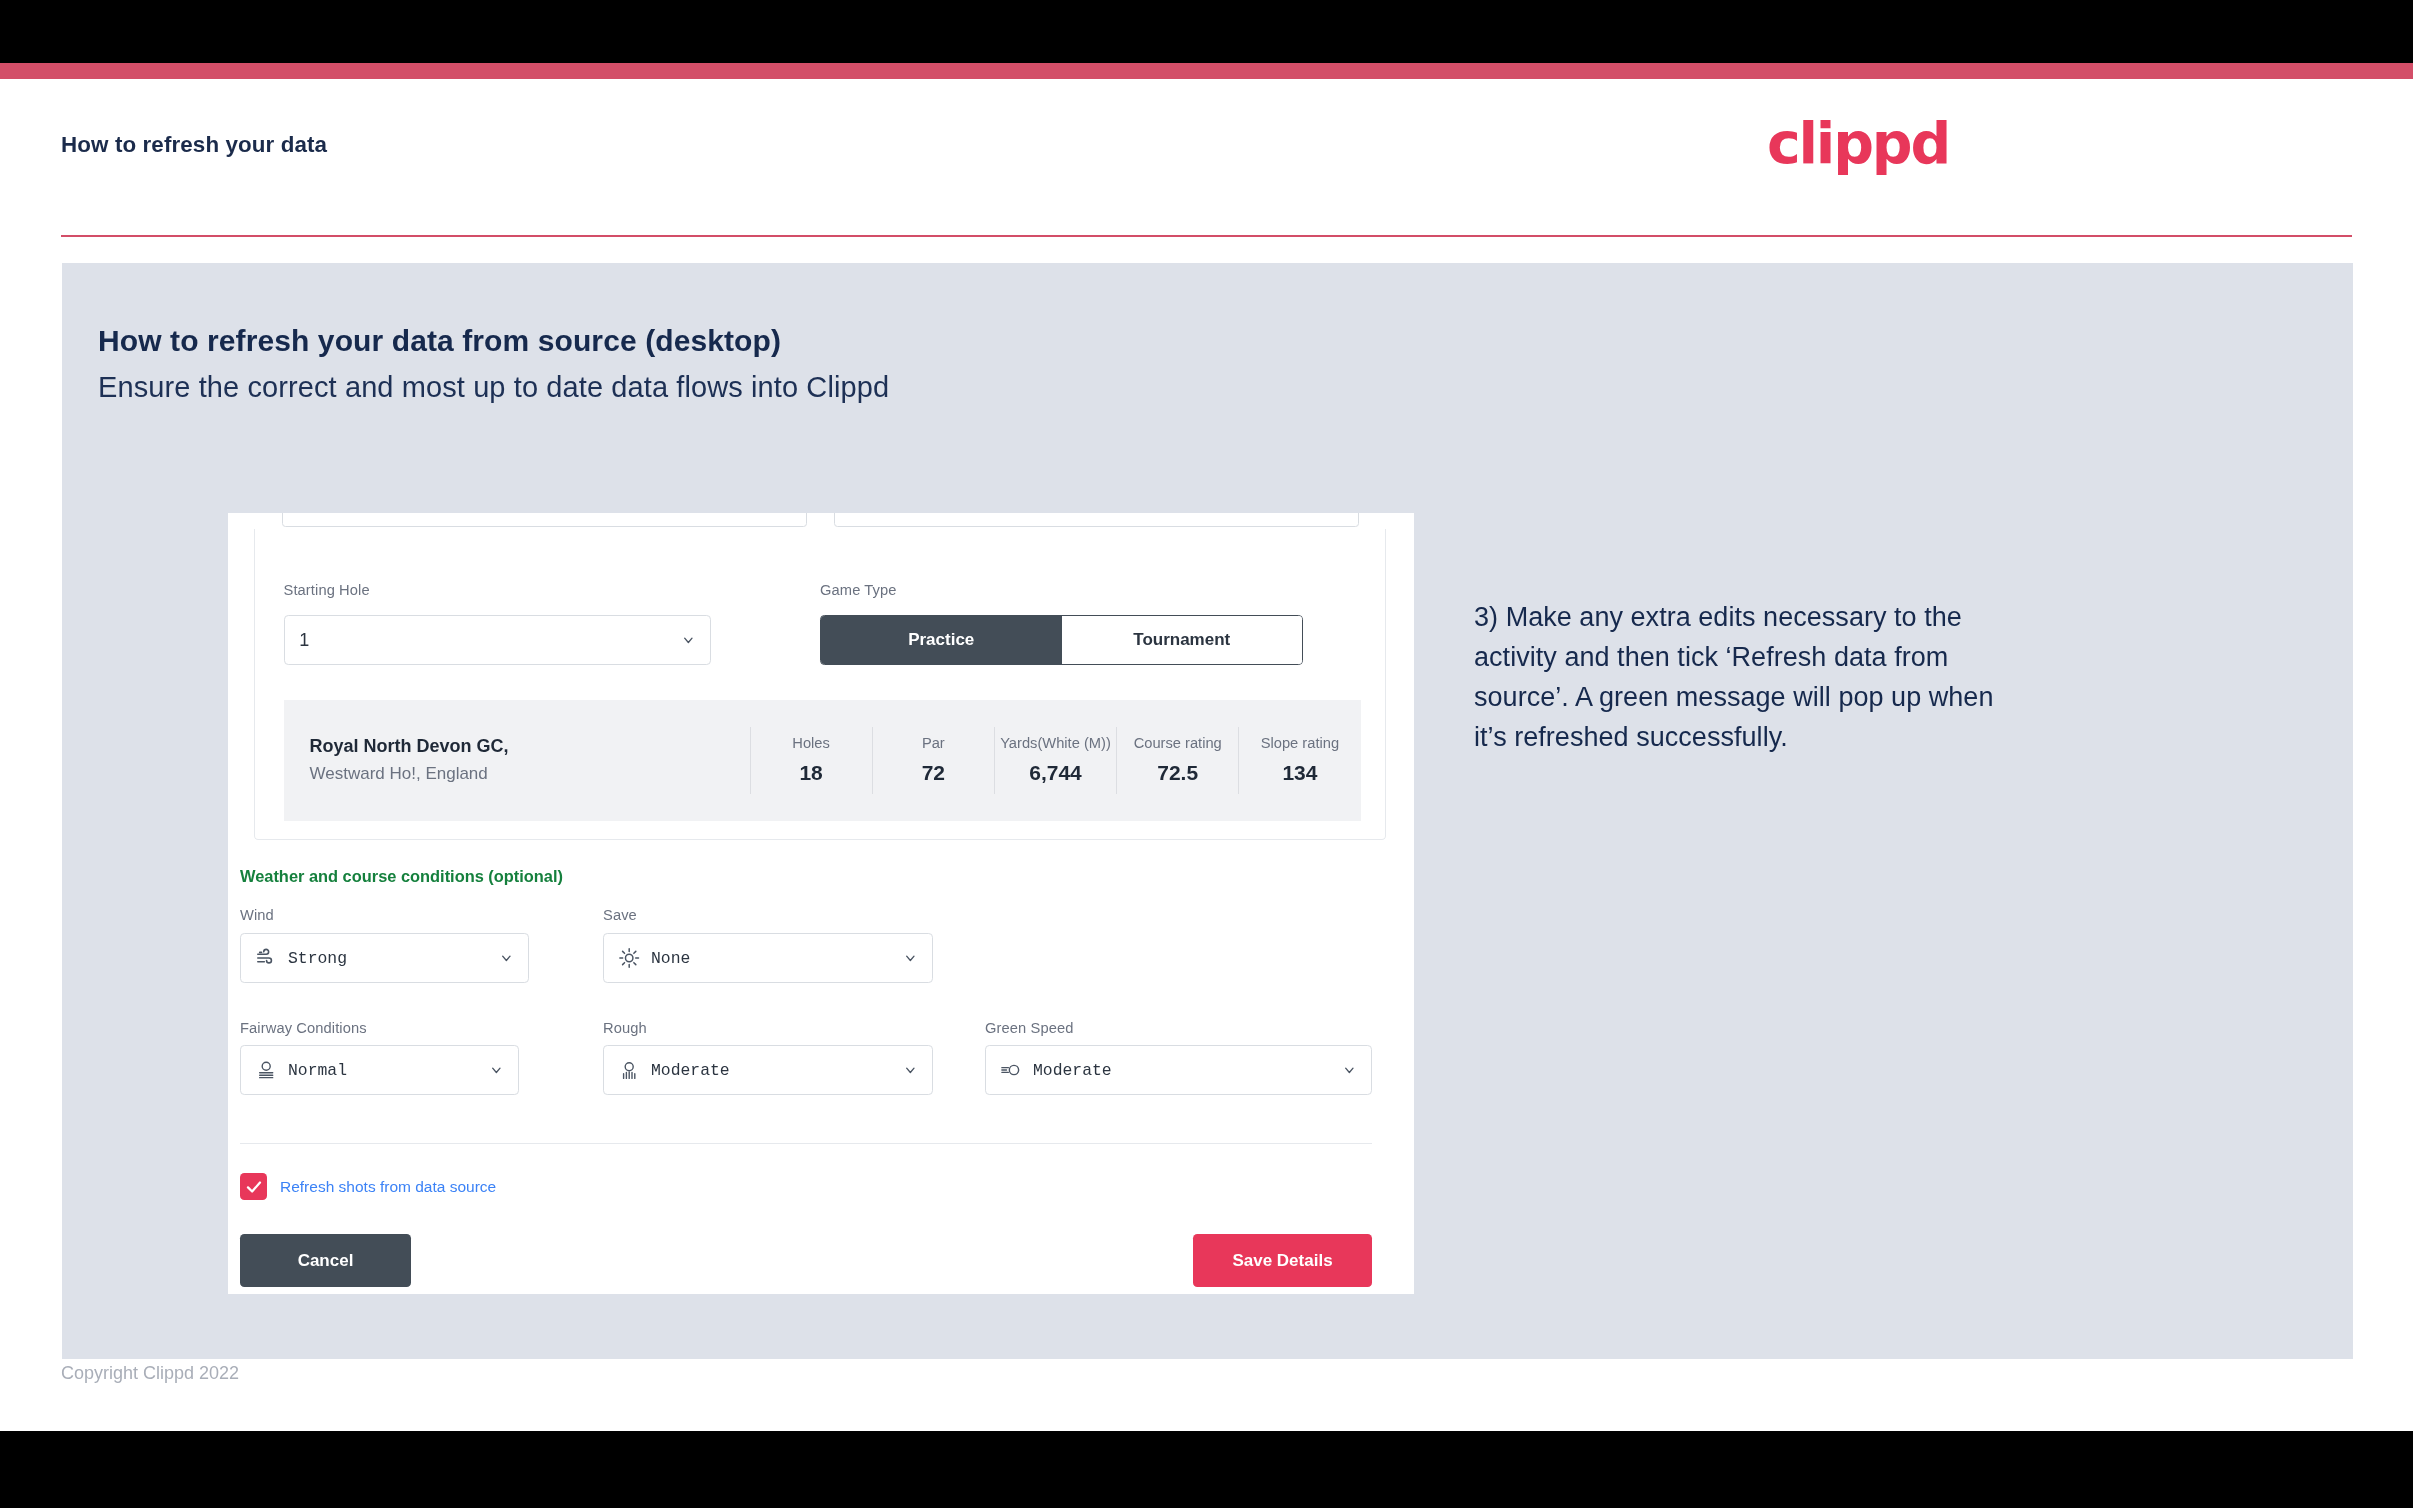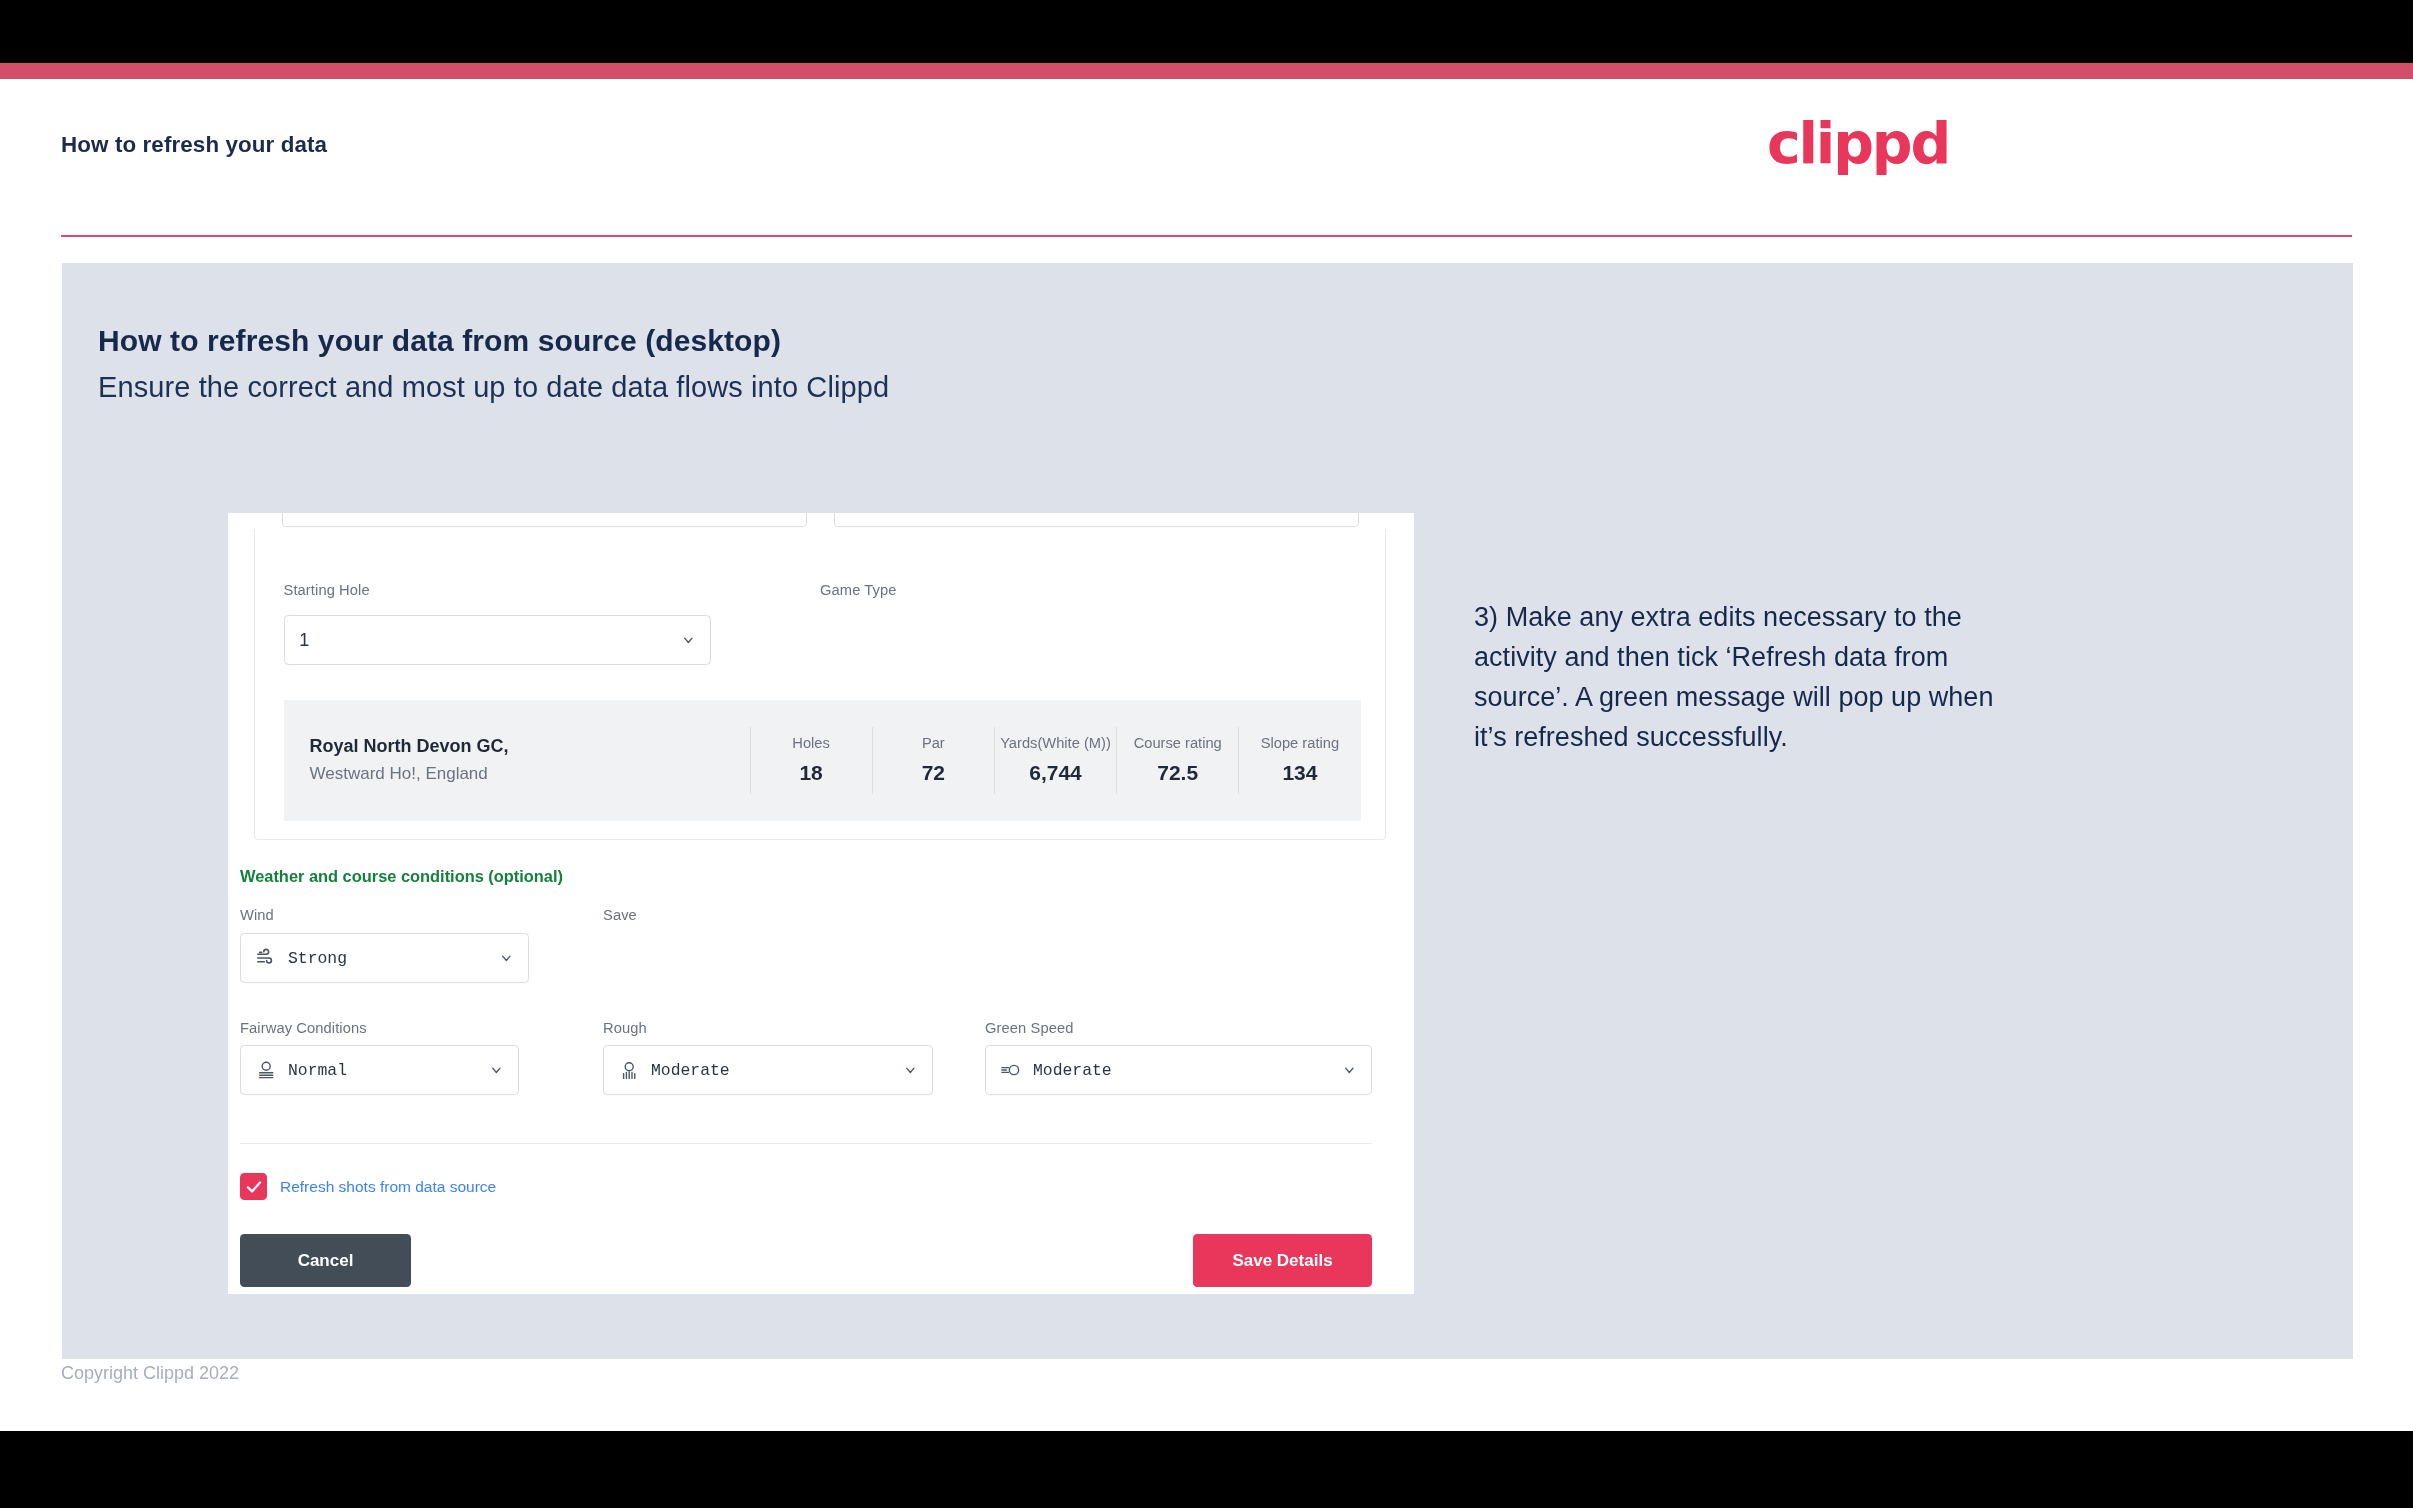--- a/index.html
+++ b/index.html
@@ -350,20 +350,24 @@
         <div class="val">1</div>
         <span class="chev">
           <svg viewBox="0 0 24 24" fill="none" stroke="#4b5563" stroke-width="2.2" stroke-linecap="round" stroke-linejoin="round">
               <polyline points="6 9 12 16 18 9"></polyline>
             </svg>
         </span>
       </div>
 
       <div class="field-label" style="left:565px; top:53px;">Game Type</div>
 
+      <div class="toggle">
+        <div class="on">Practice</div>
+        <div class="off">Tournament</div>
+      </div>
 
       <div class="course">
         <div class="course-name">
           <div class="n1">Royal North Devon GC,</div>
           <div class="n2">Westward Ho!, England</div>
         </div>
         <div class="stat">
           <div class="k">Holes</div>
           <div class="v">18</div>
         </div>
@@ -401,20 +405,34 @@
       </span>
       <span class="cv">Strong</span>
       <span class="chev">
         <svg viewBox="0 0 24 24" fill="none" stroke="#4b5563" stroke-width="2.2" stroke-linecap="round" stroke-linejoin="round">
             <polyline points="6 9 12 16 18 9"></polyline>
           </svg>
       </span>
     </div>
 
     <div class="field-label" style="left:375px; top:394px;">Save</div>
+    <div class="cond" style="left:375px; top:420px; width:330px;">
+      <span class="ci">
+        <svg viewBox="0 0 24 24" fill="none" stroke="#4b5563" stroke-width="1.6" stroke-linecap="round">
+          <circle cx="12" cy="12" r="4"></circle>
+          <path d="M12 2v3M12 19v3M2 12h3M19 12h3M4.9 4.9l2.1 2.1M17 17l2.1 2.1M19.1 4.9L17 7M7 17l-2.1 2.1"></path>
+        </svg>
+      </span>
+      <span class="cv">None</span>
+      <span class="chev">
+        <svg viewBox="0 0 24 24" fill="none" stroke="#4b5563" stroke-width="2.2" stroke-linecap="round" stroke-linejoin="round">
+            <polyline points="6 9 12 16 18 9"></polyline>
+          </svg>
+      </span>
+    </div>
 
     <div class="field-label" style="left:12px; top:507px;">Fairway Conditions</div>
     <div class="cond" style="left:12px; top:532px; width:279px;">
       <span class="ci">
         <svg viewBox="0 0 24 24" fill="none" stroke="#4b5563" stroke-width="1.5" stroke-linecap="round">
           <circle cx="12" cy="8" r="4.3"></circle>
           <path d="M5 15h14M5 17.6h14M5 20.2h14"></path>
         </svg>
       </span>
       <span class="cv">Normal</span>

